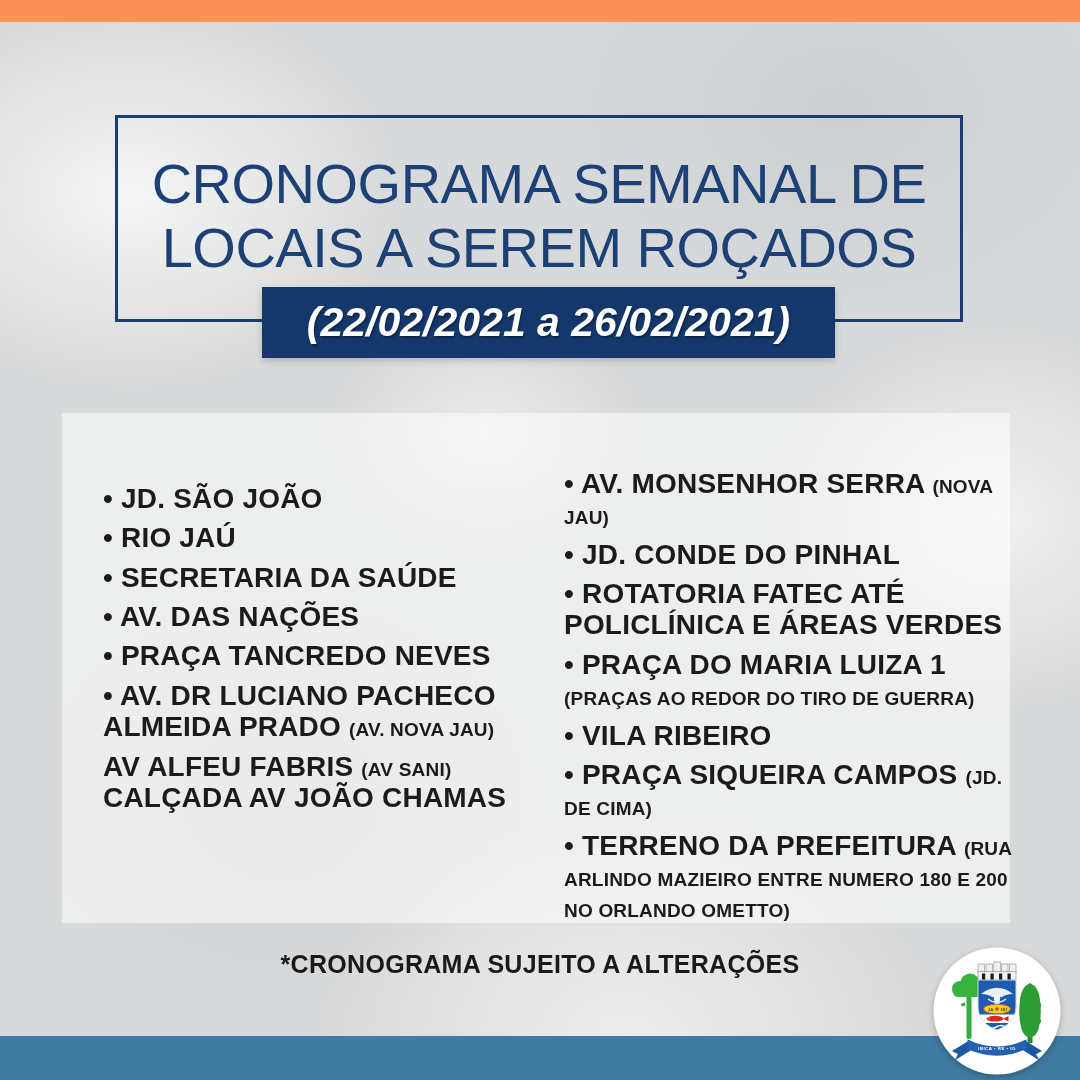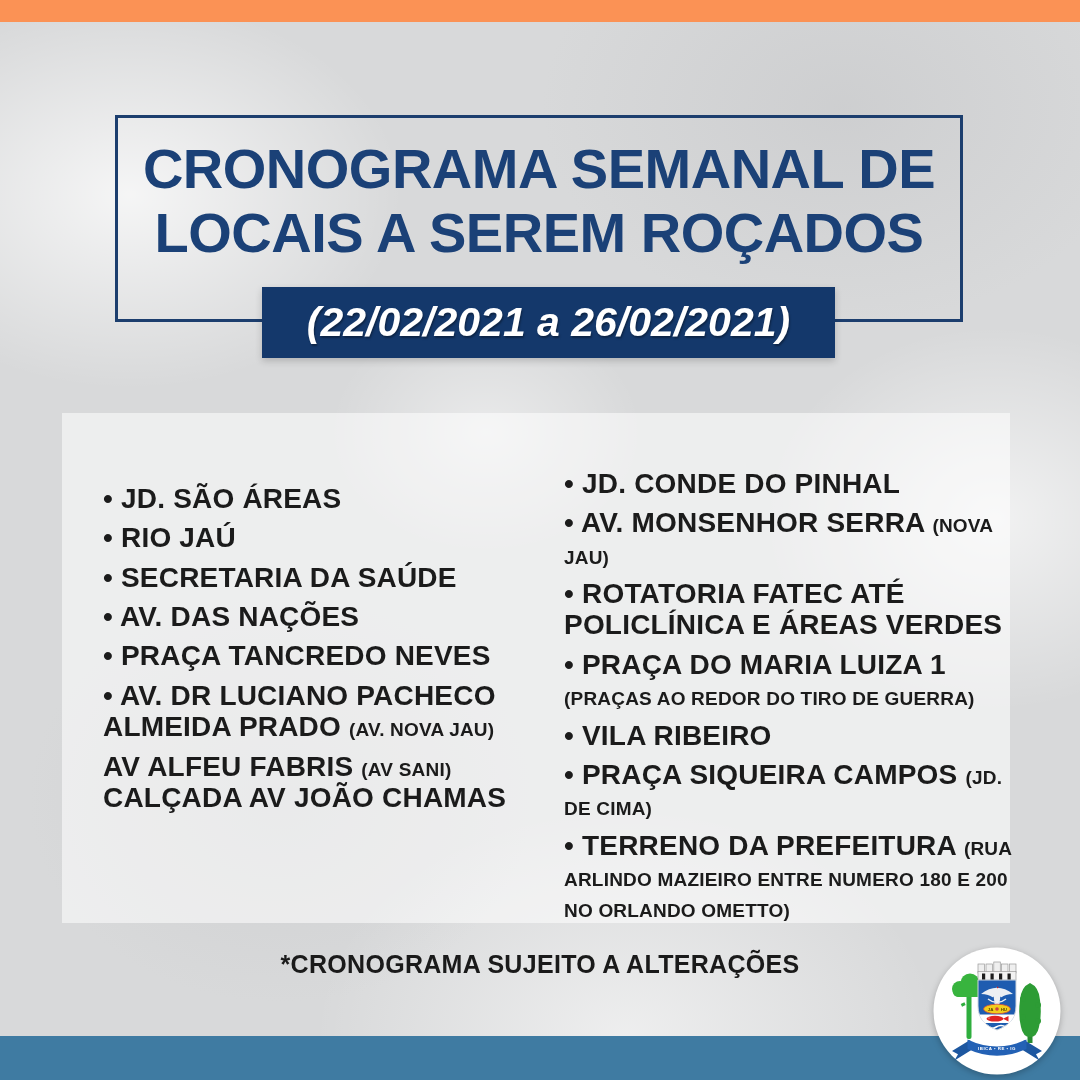--- a/index.html
+++ b/index.html
@@ -23,22 +23,22 @@
   }
   .bottom-strip {
     position:absolute; left:0; top:1036px; width:1080px; height:44px;
   }
 
   .title-box {
     position:absolute; left:115px; top:115px; width:848px; height:207px;
     border:3px solid #1c3e6e;
   }
   .title {
-    position:absolute; left:0; top:19px; width:100%;
-    text-align:center; font-weight:bold; font-size:56px; line-height:64px;
+    position:absolute; left:0; top:34px; width:100%;
+    text-align:center; font-weight:normal; font-size:56px; line-height:64px;
     letter-spacing:-0.5px; color:#1b4177;
   }
 
   .date-banner {
     position:absolute; left:262px; top:287px; width:573px; height:71px;
     display:flex; align-items:center; justify-content:center;
     box-shadow:0 3px 7px rgba(0,0,0,.18);
   }
   .date-banner span {
     color:#ffffff; font-weight:bold; font-style:italic; font-size:41px;
@@ -84,31 +84,31 @@
       <div>LOCAIS A SEREM ROÇADOS</div>
     </div>
   </div>
 
   <div class="date-banner" style="background: rgb(20, 56, 107); text-align: right;">
     <span>(22/02/2021 a 26/02/2021)</span>
   </div>
 
   <div class="content-panel"></div>
   <div class="col col-left" id="col-left">
-      <div class="item"><span class="bullet">• </span><span class="big">JD. SÃO ÁREAS</span></div>
+      <div class="item"><span class="bullet">• </span><span class="big">JD. SÃO JOÃO</span></div>
       <div class="item"><span class="bullet">• </span><span class="big">RIO JAÚ</span></div>
       <div class="item"><span class="bullet">• </span><span class="big">SECRETARIA DA SAÚDE</span></div>
       <div class="item"><span class="bullet">• </span><span class="big">AV. DAS NAÇÕES</span></div>
       <div class="item"><span class="bullet">• </span><span class="big">PRAÇA TANCREDO NEVES</span></div>
       <div class="item"><span class="bullet">• </span><span class="big">AV. DR LUCIANO PACHECO ALMEIDA PRADO </span><span class="small">(AV. NOVA JAU)</span></div>
       <div class="item"><span class="big">AV ALFEU FABRIS </span><span class="small">(AV SANI)</span><br><span class="big">CALÇADA AV JOÃO CHAMAS</span></div>
     </div>
   <div class="col col-right" id="col-right">
+      <div class="item"><span class="bullet">• </span><span class="big">AV. MONSENHOR SERRA </span><span class="small">(NOVA JAU)</span></div>
       <div class="item"><span class="bullet">• </span><span class="big">JD. CONDE DO PINHAL</span></div>
-      <div class="item"><span class="bullet">• </span><span class="big">AV. MONSENHOR SERRA </span><span class="small">(NOVA JAU)</span></div>
       <div class="item"><span class="bullet">• </span><span class="big">ROTATORIA FATEC ATÉ POLICLÍNICA E ÁREAS VERDES</span></div>
       <div class="item"><span class="bullet">• </span><span class="big">PRAÇA DO MARIA LUIZA 1 </span><span class="small">(PRAÇAS AO REDOR DO TIRO DE GUERRA)</span></div>
       <div class="item"><span class="bullet">• </span><span class="big">VILA RIBEIRO</span></div>
       <div class="item"><span class="bullet">• </span><span class="big">PRAÇA SIQUEIRA CAMPOS </span><span class="small">(JD. DE CIMA)</span></div>
       <div class="item"><span class="bullet">• </span><span class="big">TERRENO DA PREFEITURA </span><span class="small">(RUA ARLINDO MAZIEIRO ENTRE NUMERO 180 E 200 NO ORLANDO OMETTO)</span></div>
     </div>
 
   <div class="footnote">*CRONOGRAMA SUJEITO A ALTERAÇÕES</div>
 
   <div class="bottom-strip" style="background: rgb(63, 123, 162);"></div>

